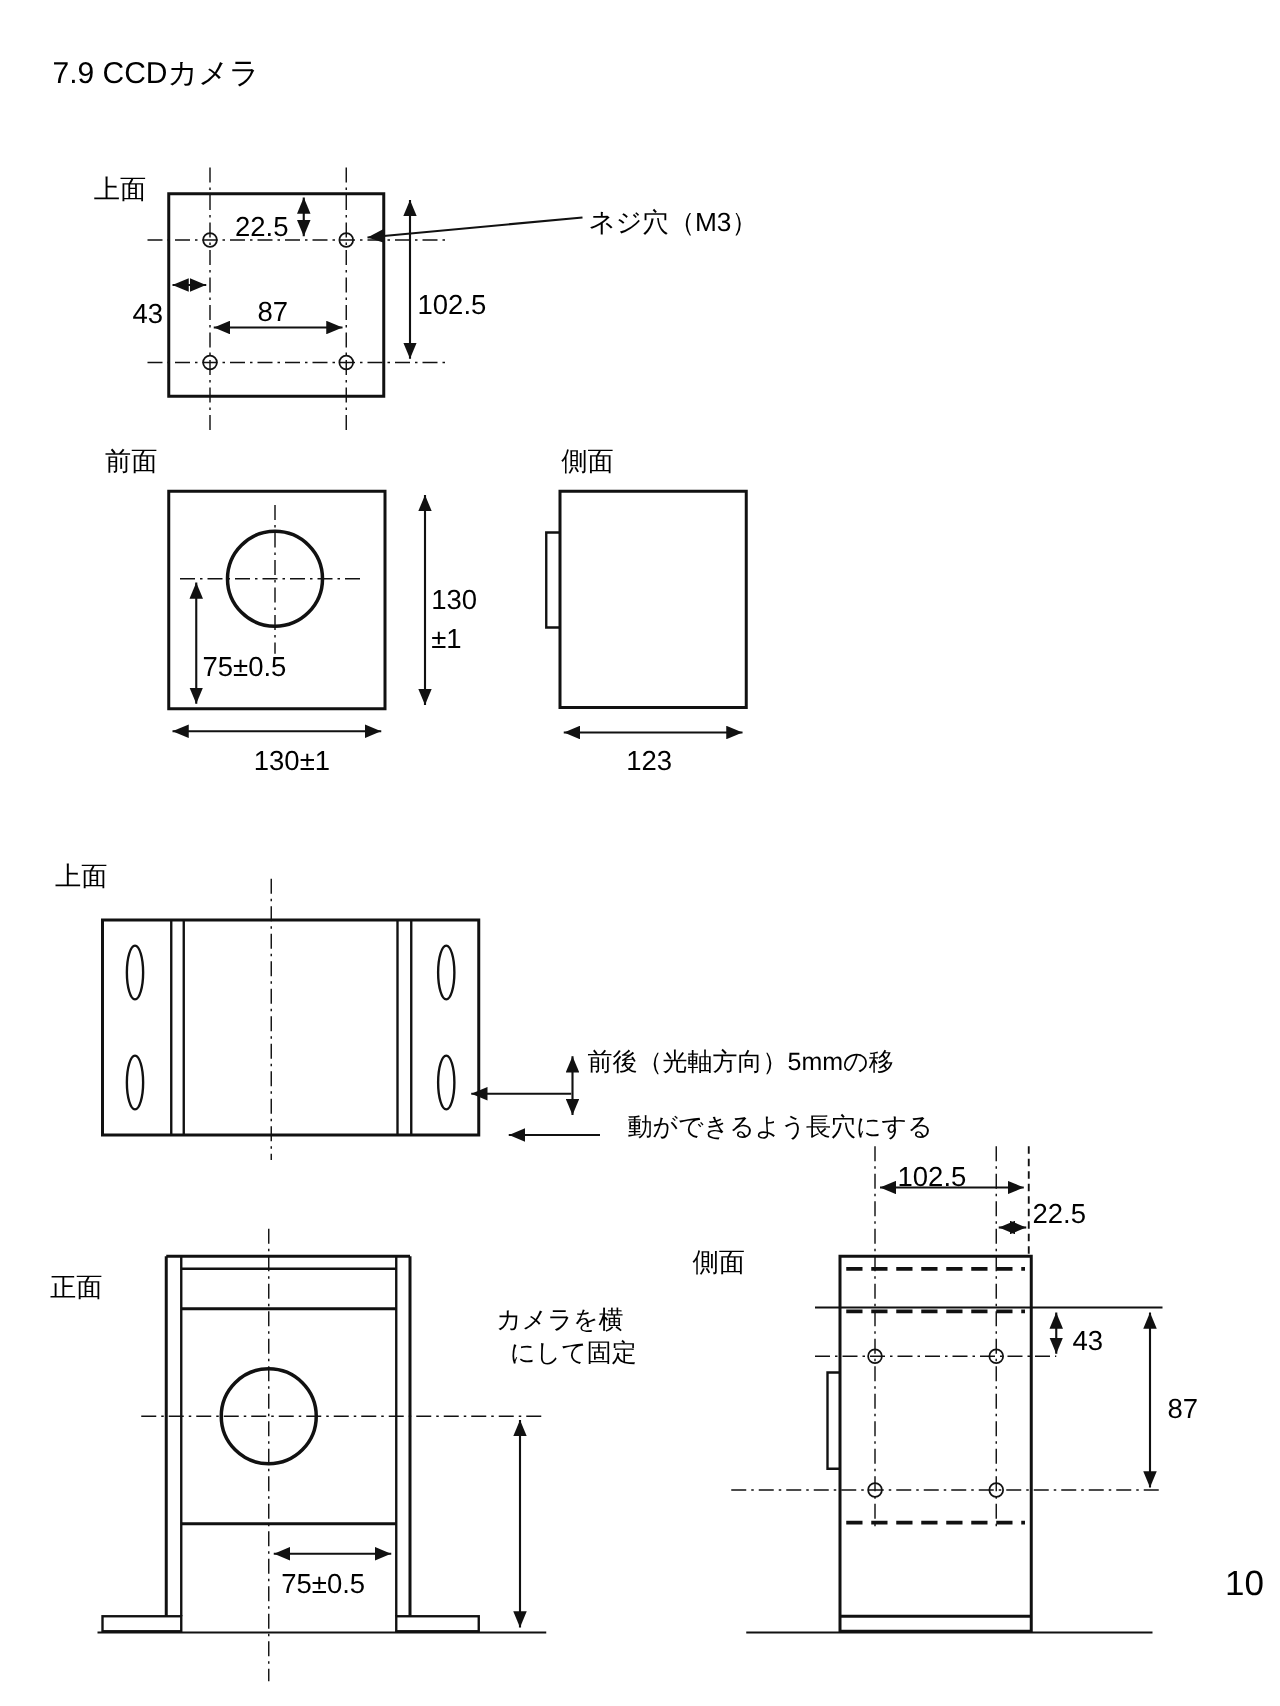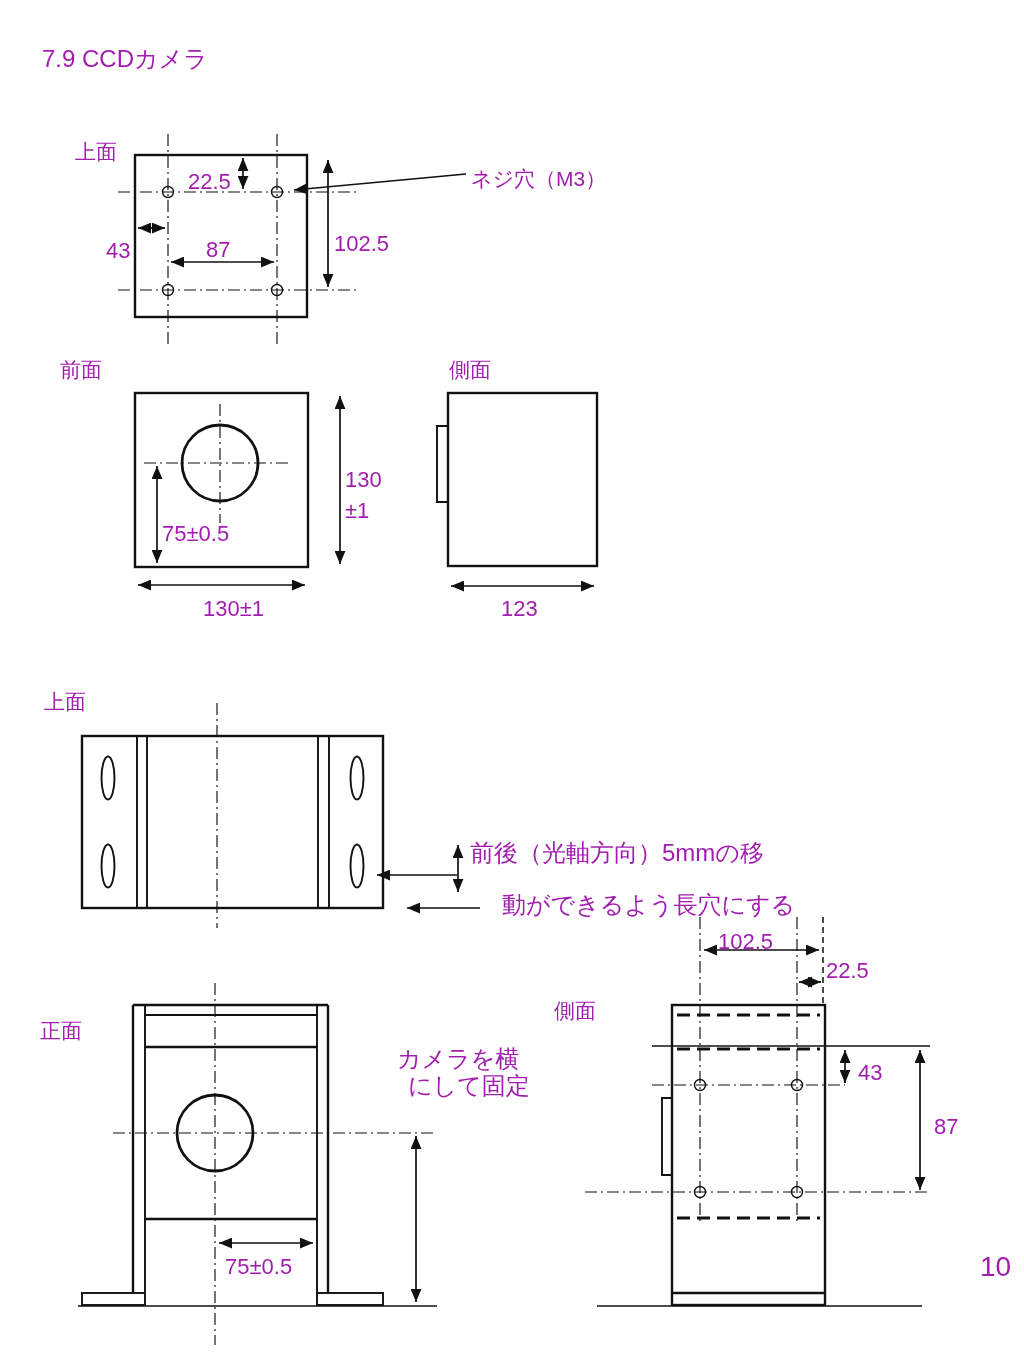--- a/index.html
+++ b/index.html
@@ -1,22 +1,22 @@
 <!DOCTYPE html>
 <html><head>
 <meta charset="utf-8">
 <style>
   html,body{margin:0;padding:0;background:#ffffff;}
   #page{position:relative;width:1024px;height:1365px;background:#ffffff;overflow:hidden;
         font-family:"Liberation Sans","DejaVu Sans",sans-serif;color:#111;}
   #draw{position:absolute;left:0;top:0;}
-  .t{position:absolute;white-space:nowrap;color:#a21caf;line-height:1.08;}
+  .t{position:absolute;white-space:nowrap;color:#000000;line-height:1.08;}
   .num{font-size:22px;}
   .jp{font-size:21px;}
-  .note{font-size:24px;}
+  .note{font-size:20px;}
   .title{font-size:24px;}
   .pageno{font-size:28px;}
   
   .o2{stroke:#111;stroke-width:2.4;fill:none;}
   .o18{stroke:#111;stroke-width:1.9;fill:none;}
   .lens{stroke:#111;stroke-width:2.8;fill:none;}
   .dim{stroke:#111;stroke-width:1.7;fill:none;}
   .cl{stroke:#111;stroke-width:1.15;fill:none;stroke-dasharray:12 4 2 4;}
   .hid{stroke:#111;stroke-width:3;fill:none;stroke-dasharray:13 7;}
   .dsh{stroke:#111;stroke-width:1.5;fill:none;stroke-dasharray:6 4;}
@@ -131,21 +131,21 @@
 
   <span class="t title" style="left:42px;top:46px;">7.9 CCDカメラ</span>
 
   <span class="t jp" style="left:75px;top:141px;">上面</span>
   <span class="t num" style="left:188px;top:170px;">22.5</span>
   <span class="t jp" style="left:471px;top:168px;text-align:center;">ネジ穴（M3）</span>
   <span class="t num" style="left:106px;top:239px;">43</span>
   <span class="t num" style="left:206px;top:238px;">87</span>
   <span class="t num" style="left:334px;top:232px;">102.5</span>
 
-  <span class="t jp" style="left:60px;top:359px;">前面</span>
+  <span class="t jp" style="left:84px;top:359px;">前面</span>
   <span class="t jp" style="left:449px;top:359px;">側面</span>
   <span class="t num" style="left:162px;top:522px;">75±0.5</span>
   <span class="t num" style="left:345px;top:468px;">130</span>
   <span class="t num" style="left:345px;top:499px;">±1</span>
   <span class="t num" style="left:203px;top:597px;">130±1</span>
   <span class="t num" style="left:501px;top:597px;">123</span>
 
   <span class="t jp" style="left:44px;top:691px;">上面</span>
   <span class="t note" style="left:470px;top:840px;">前後（光軸方向）5mmの移</span>
   <span class="t note" style="left:470px;top:892px;margin-left:32px;">動ができるよう長穴にする</span>

